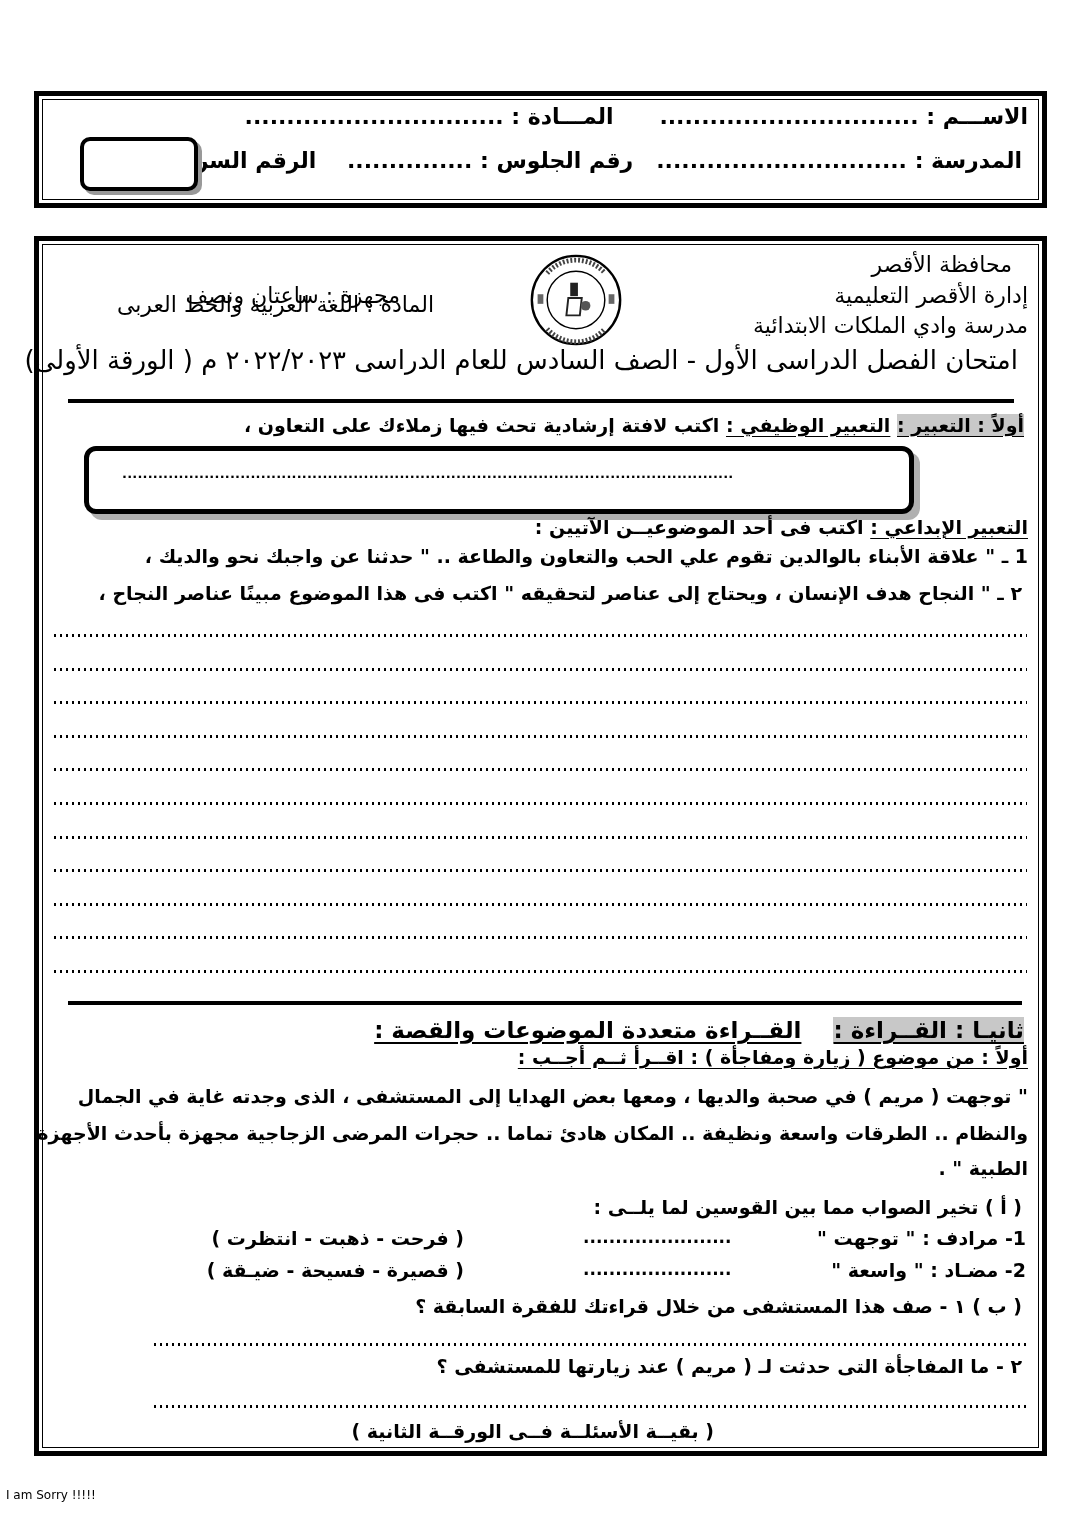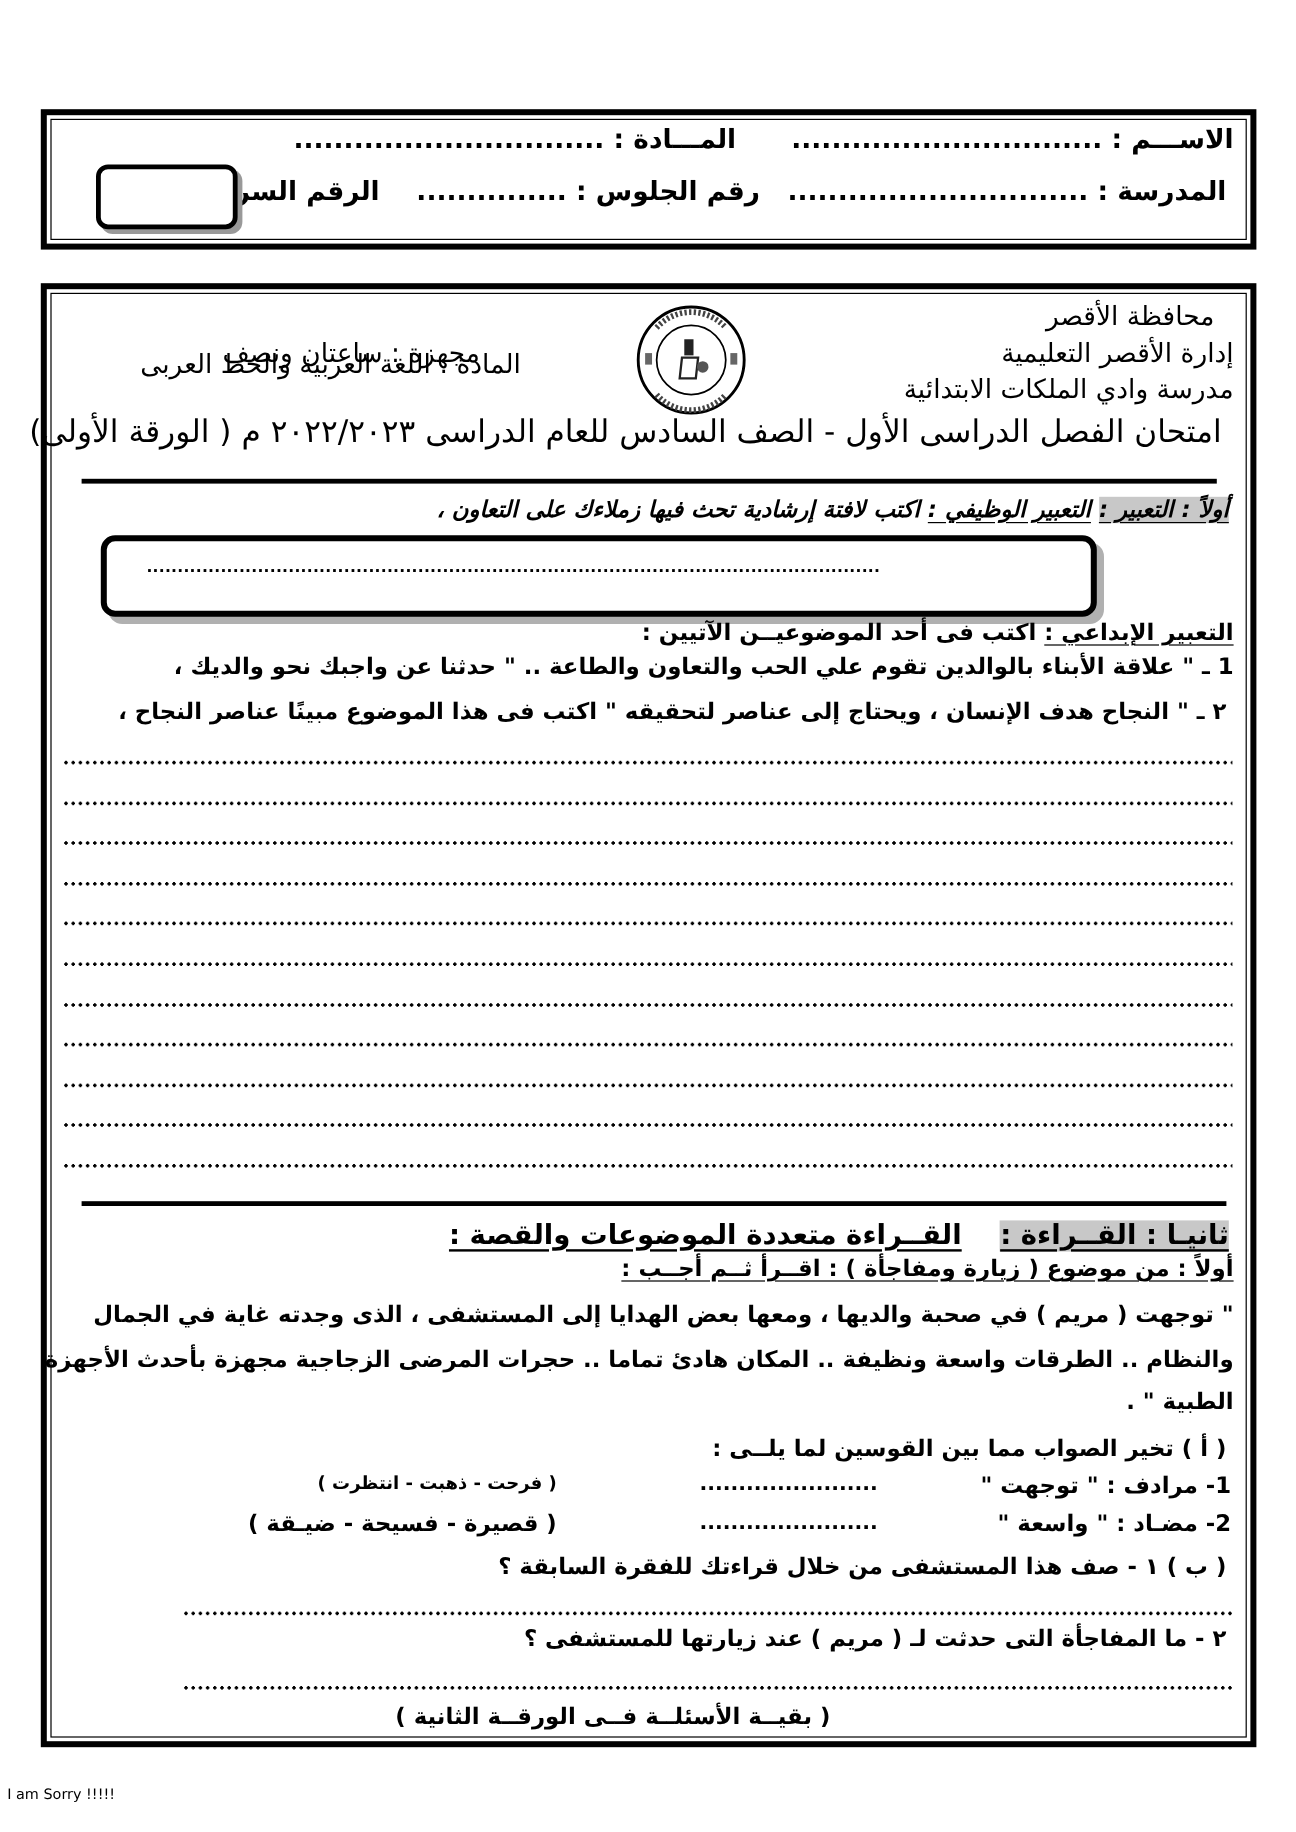--- a/index.html
+++ b/index.html
@@ -66,21 +66,21 @@
   <circle cx="60" cy="56" r="5" fill="#555"></circle>
   <rect x="10" y="44" width="6" height="10" fill="#666"></rect>
   <rect x="84" y="44" width="6" height="10" fill="#666"></rect>
 </svg>
 
 <div class="abs rtl" style="right:646px; top:252px; font-size:22px;margin-top:40px;">المادة : اللغة العربية والخط العربى</div>
 <div class="abs rtl" style="right:680px; top:283px; font-size:22px;">مجهزة : ساعتان ونصف</div>
 <div class="abs rtl" style="right:62px; top:345px; font-size:26px;">امتحان الفصل الدراسى الأول - الصف السادس للعام الدراسى ٢٠٢٢/٢٠٢٣ م ( الورقة الأولى)</div>
 <div class="rule" style="left:68px; top:399px; width:946px;"></div>
 
-<div class="abs rtl b" style="right:56px; top:414px; font-size:19px;font-style:italic;">
+<div class="abs rtl b" style="right:56px; top:414px; font-size:19px;">
   <span class="hl ul">أولاً : التعبير :</span>
   <span class="ul">التعبير الوظيفي :</span>
   <span>اكتب لافتة إرشادية تحث فيها زملاءك على التعاون ،</span>
 </div>
 <div class="banner-box"></div>
 <div class="abs b" style="left:122px; top:466px; font-size:13px; letter-spacing:0.2px;">.......................................................................................................................</div>
 
 <div class="abs rtl b" style="right:52px; top:516px; font-size:19px;">
   <span class="ul">التعبير الإبداعي :</span>
   <span>اكتب فى أحد الموضوعيــن الآتيين :</span>
@@ -112,26 +112,26 @@
 <div class="abs rtl b ul" style="right:52px; top:1046px; font-size:19px;">أولاً : من موضوع ( زيارة ومفاجأة ) : اقــرأ ثــم أجــب :</div>
 
 <div class="abs rtl b" style="right:52px; top:1085px; font-size:19px;">" توجهت ( مريم ) في صحبة والديها ، ومعها بعض الهدايا إلى المستشفى ، الذى وجدته غاية في الجمال</div>
 <div class="abs rtl b" style="right:52px; top:1122px; font-size:19px;">والنظام .. الطرقات واسعة ونظيفة .. المكان هادئ تماما .. حجرات المرضى الزجاجية مجهزة بأحدث الأجهزة</div>
 <div class="abs rtl b" style="right:52px; top:1157px; font-size:19px;">الطبية " .</div>
 
 <div class="abs rtl b" style="right:58px; top:1196px; font-size:19px;text-align:center;">( أ )  تخير الصواب مما بين القوسين لما يلــى :</div>
 
 <div class="abs rtl b" style="right:54px; top:1227px; font-size:19px;">1-  مرادف : " توجهت "</div>
 <div class="abs b" style="left:583px; top:1227px; font-size:17px;">.......................</div>
-<div class="abs rtl b" style="right:616px; top:1227px; font-size:15px;margin-left:32px;">( فرحت   -  ذهبت  -  انتظرت )</div>
+<div class="abs rtl b" style="right:616px; top:1227px; font-size:19px;margin-left:32px;">( فرحت   -  ذهبت  -  انتظرت )</div>
 
 <div class="abs rtl b" style="right:54px; top:1259px; font-size:19px;">2-  مضـاد :  " واسعة "</div>
 <div class="abs b" style="left:583px; top:1259px; font-size:17px;">.......................</div>
 <div class="abs rtl b" style="right:616px; top:1259px; font-size:19px;">( قصيرة  -  فسيحة  -  ضيـقة )</div>
 
 <div class="abs rtl b" style="right:58px; top:1295px; font-size:19px;">( ب ) ١  -  صف هذا المستشفى من خلال قراءتك للفقرة السابقة ؟</div>
 <div class="dotline" style="left:152px; width:876px; top:1343px;"></div>
 <div class="abs rtl b" style="right:58px; top:1355px; font-size:19px;">٢  -  ما المفاجأة التى حدثت لـ ( مريم ) عند زيارتها للمستشفى ؟</div>
 <div class="dotline" style="left:152px; width:876px; top:1405px;"></div>
 
-<div class="abs rtl b" style="right:388px; top:1420px; font-size:19px;">( بقيــة الأسئلــة فــى الورقــة الثانية )</div>
+<div class="abs rtl b" style="right:366px; top:1420px; font-size:19px;">( بقيــة الأسئلــة فــى الورقــة الثانية )</div>
 
 <div class="sorry">I am Sorry !!!!!</div>
 
 </body></html>

